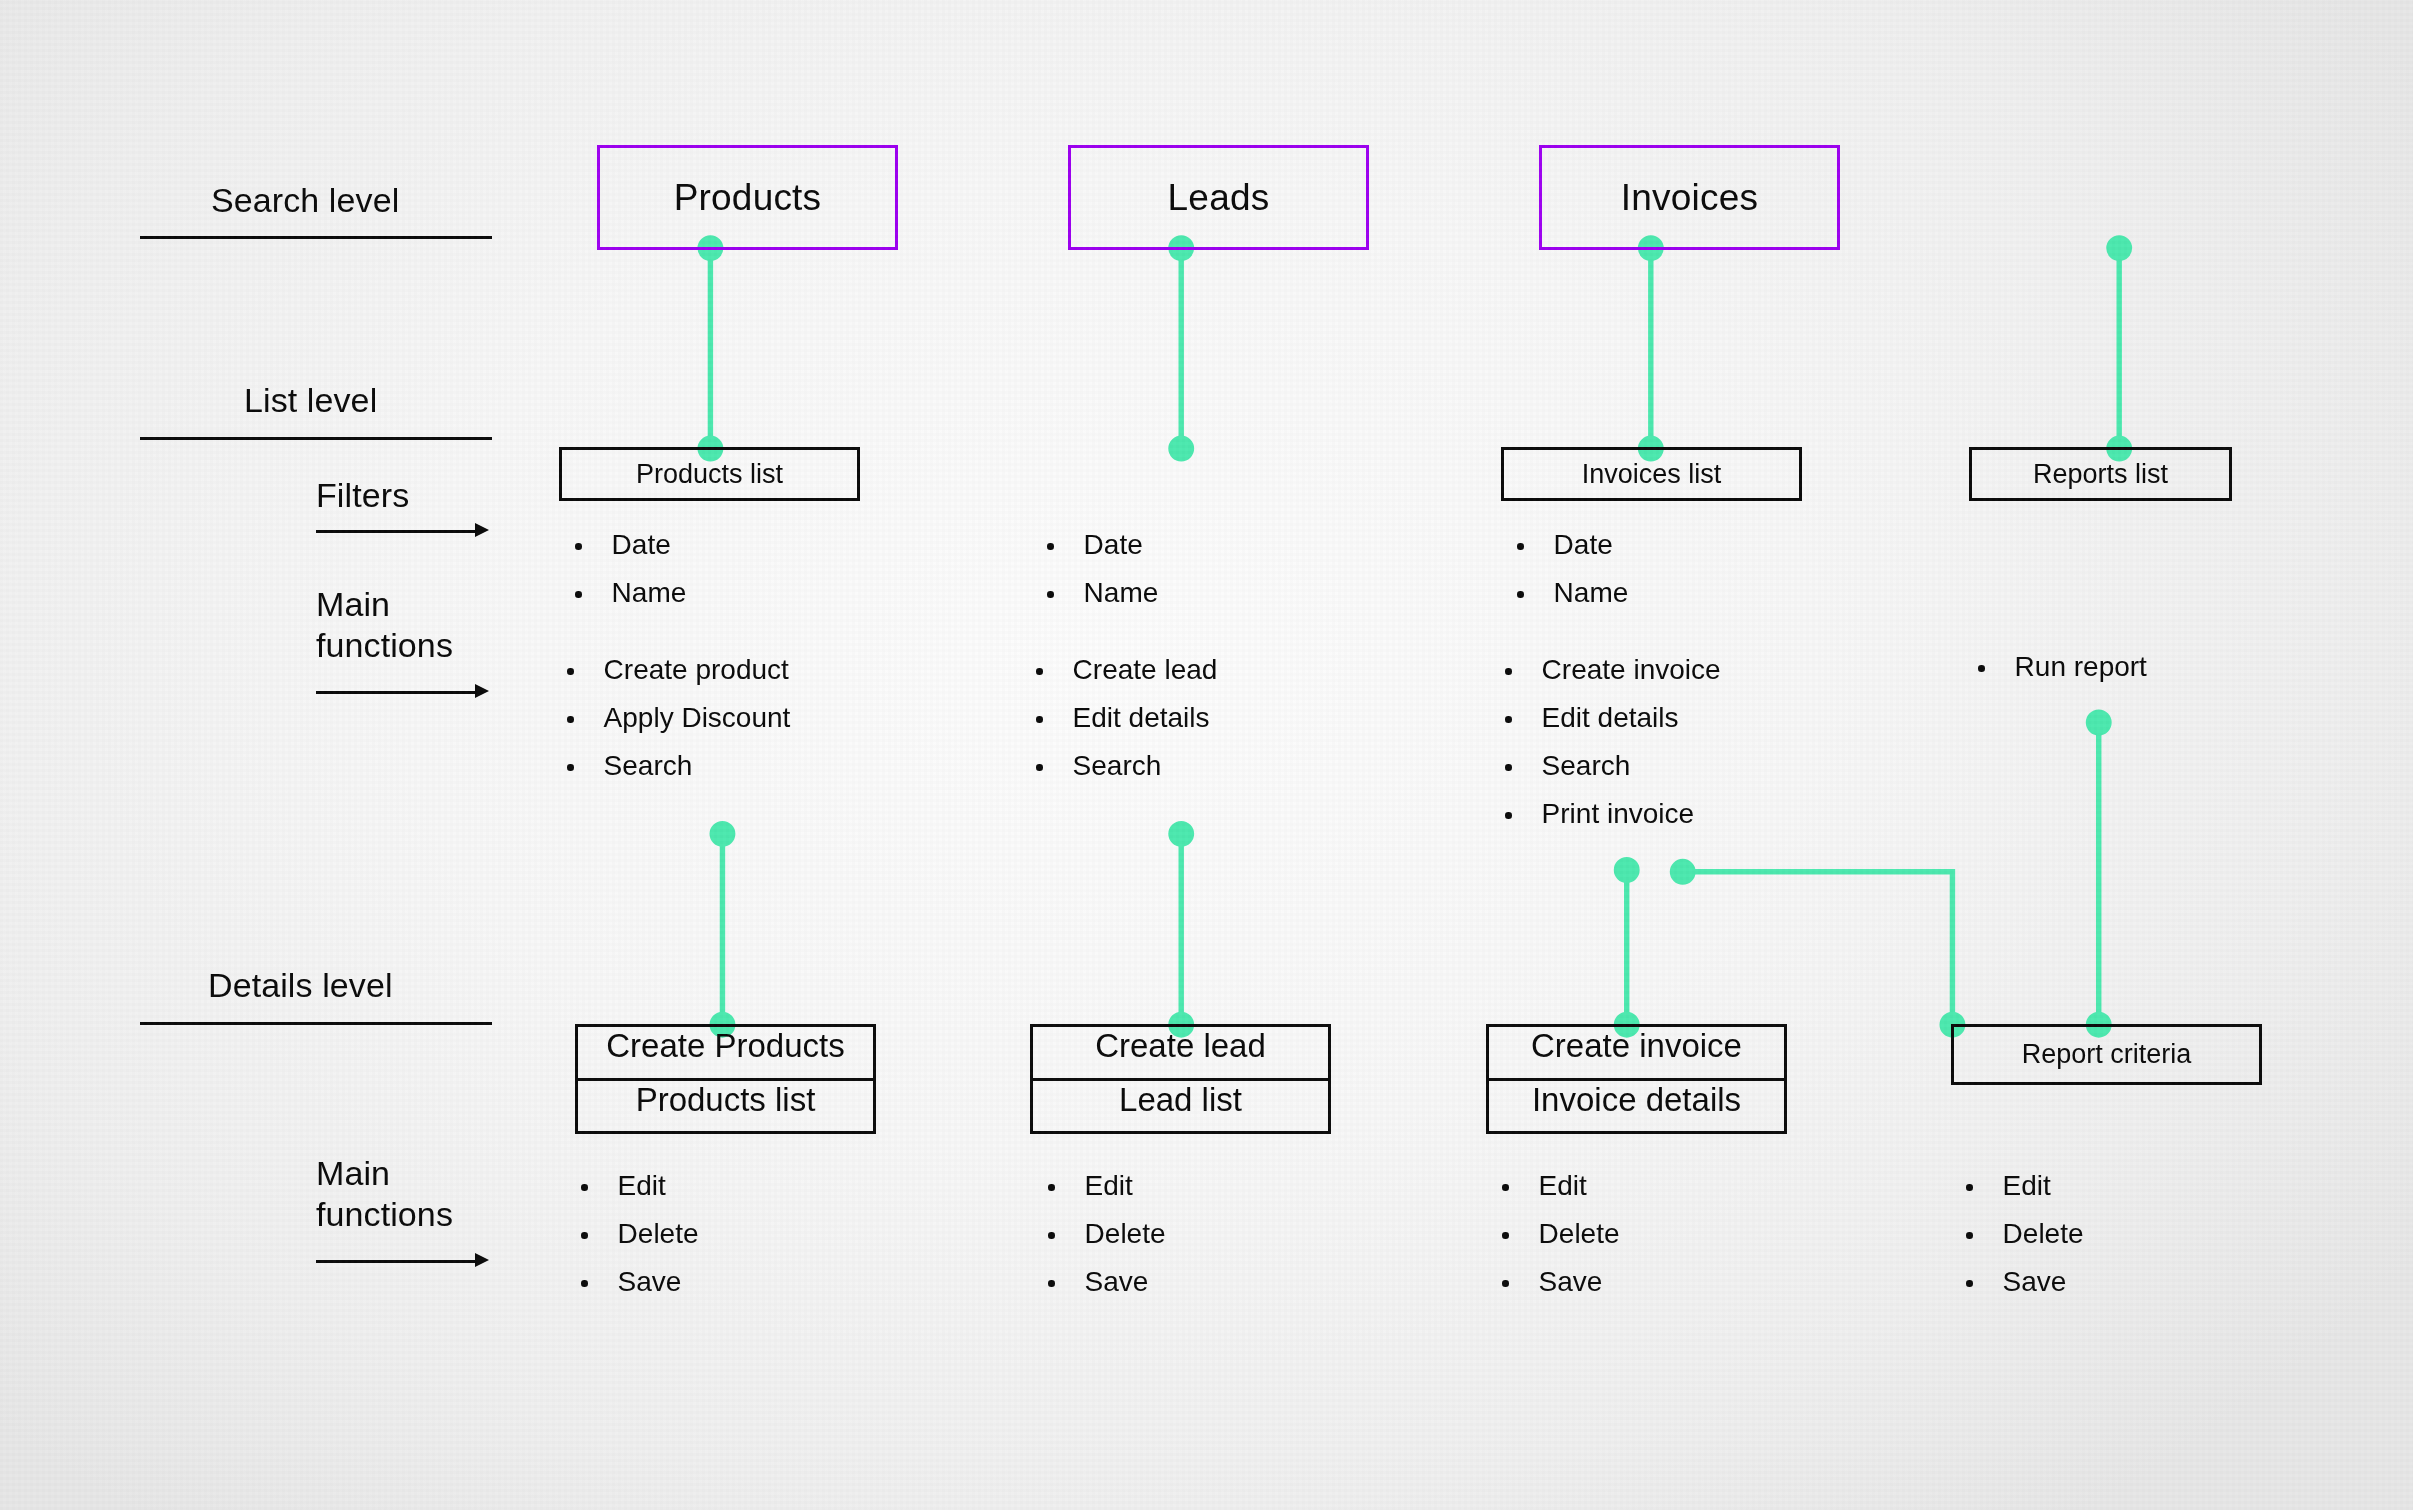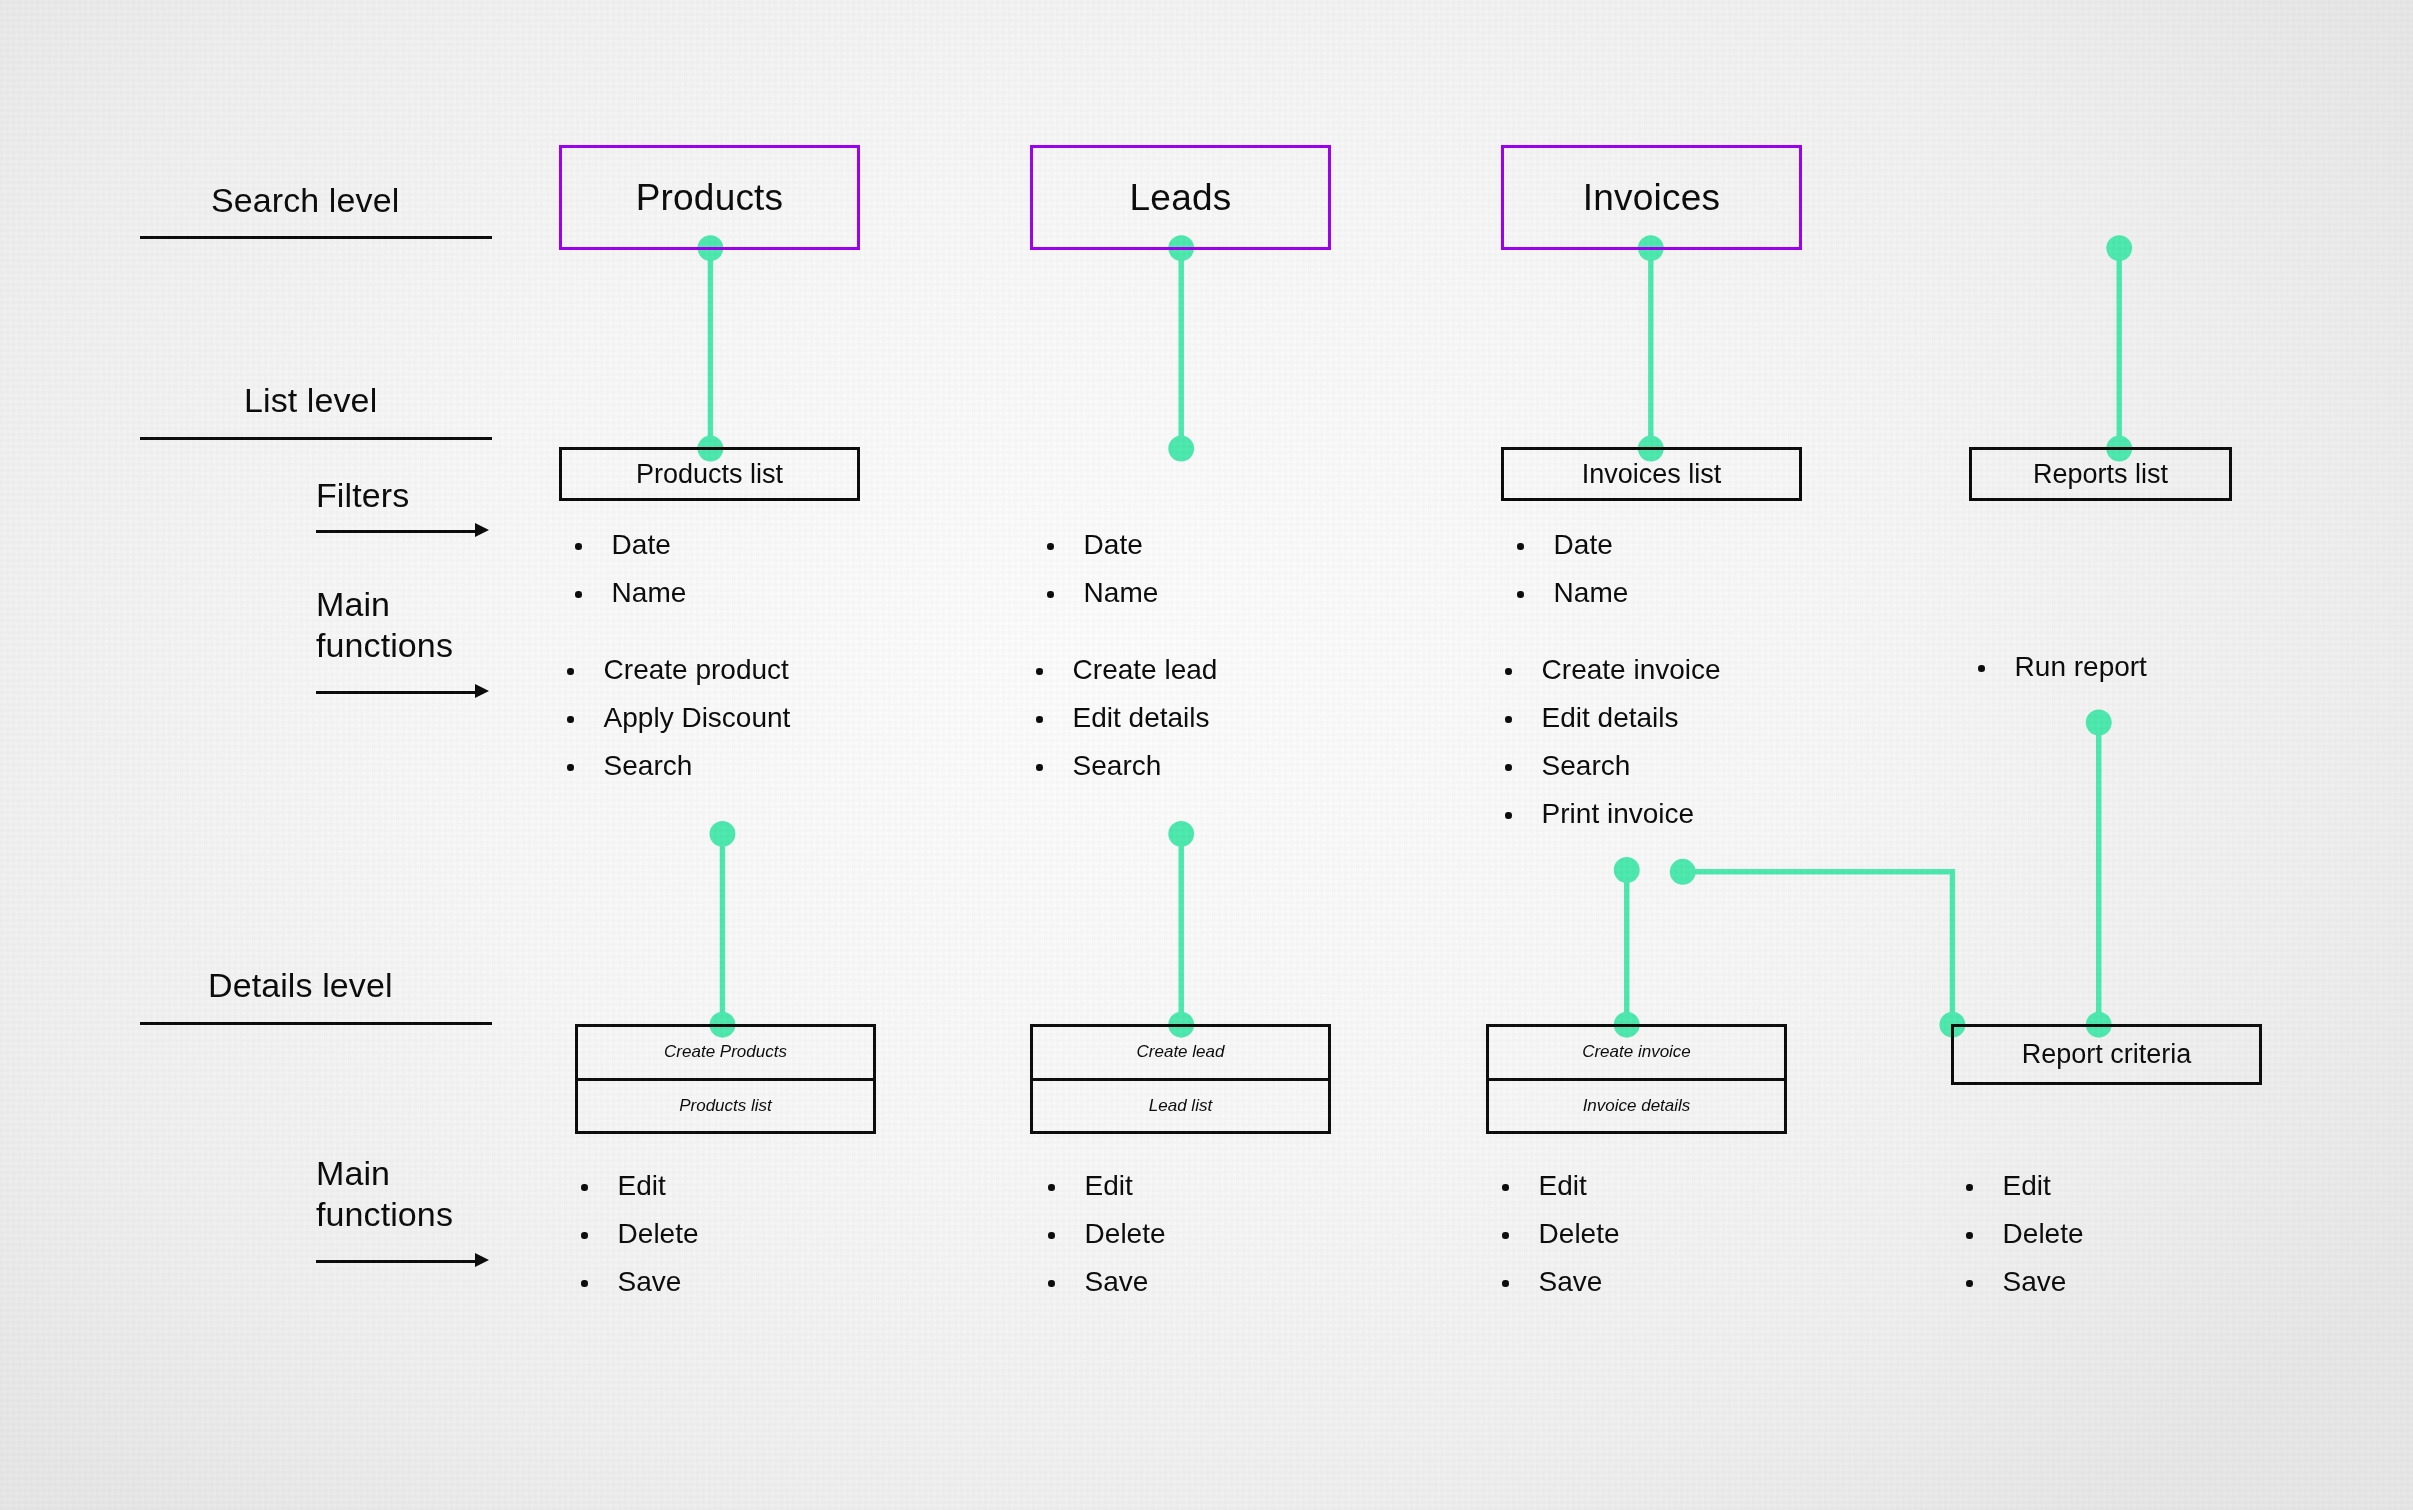--- a/index.html
+++ b/index.html
@@ -67,20 +67,21 @@
   .node-box {
     position: absolute;
     box-sizing: border-box;
     display: flex;
     align-items: center;
     justify-content: center;
     background: transparent;
   }
   .node-box.top-level {
     border: 3.6px solid #9D00F0;
+    margin-left: 38px;
   }
   .node-box.top-level .node-text {
     font-size: 37px;
     font-weight: 400;
     letter-spacing: 0.2px;
   }
   .node-box.list-level {
     border: 3px solid #0b0b0b;
   }
   .node-box.list-level .node-text {
@@ -91,25 +92,23 @@
   .stacked-box {
     position: absolute;
     box-sizing: border-box;
     border: 3px solid #0b0b0b;
     display: flex;
     flex-direction: column;
   }
   .stacked-row {
     flex: 1 1 0;
     display: flex;
-    align-items: center;
     justify-content: center;
-    font-size: 17px;
+    font-size: 33px;
     box-sizing: border-box;
-    font-style: italic;
   }
   .stacked-row + .stacked-row {
     border-top: 3px solid #0b0b0b;
   }
 
   
   .bullet-group {
     position: absolute;
   }
   .bullet-item {

